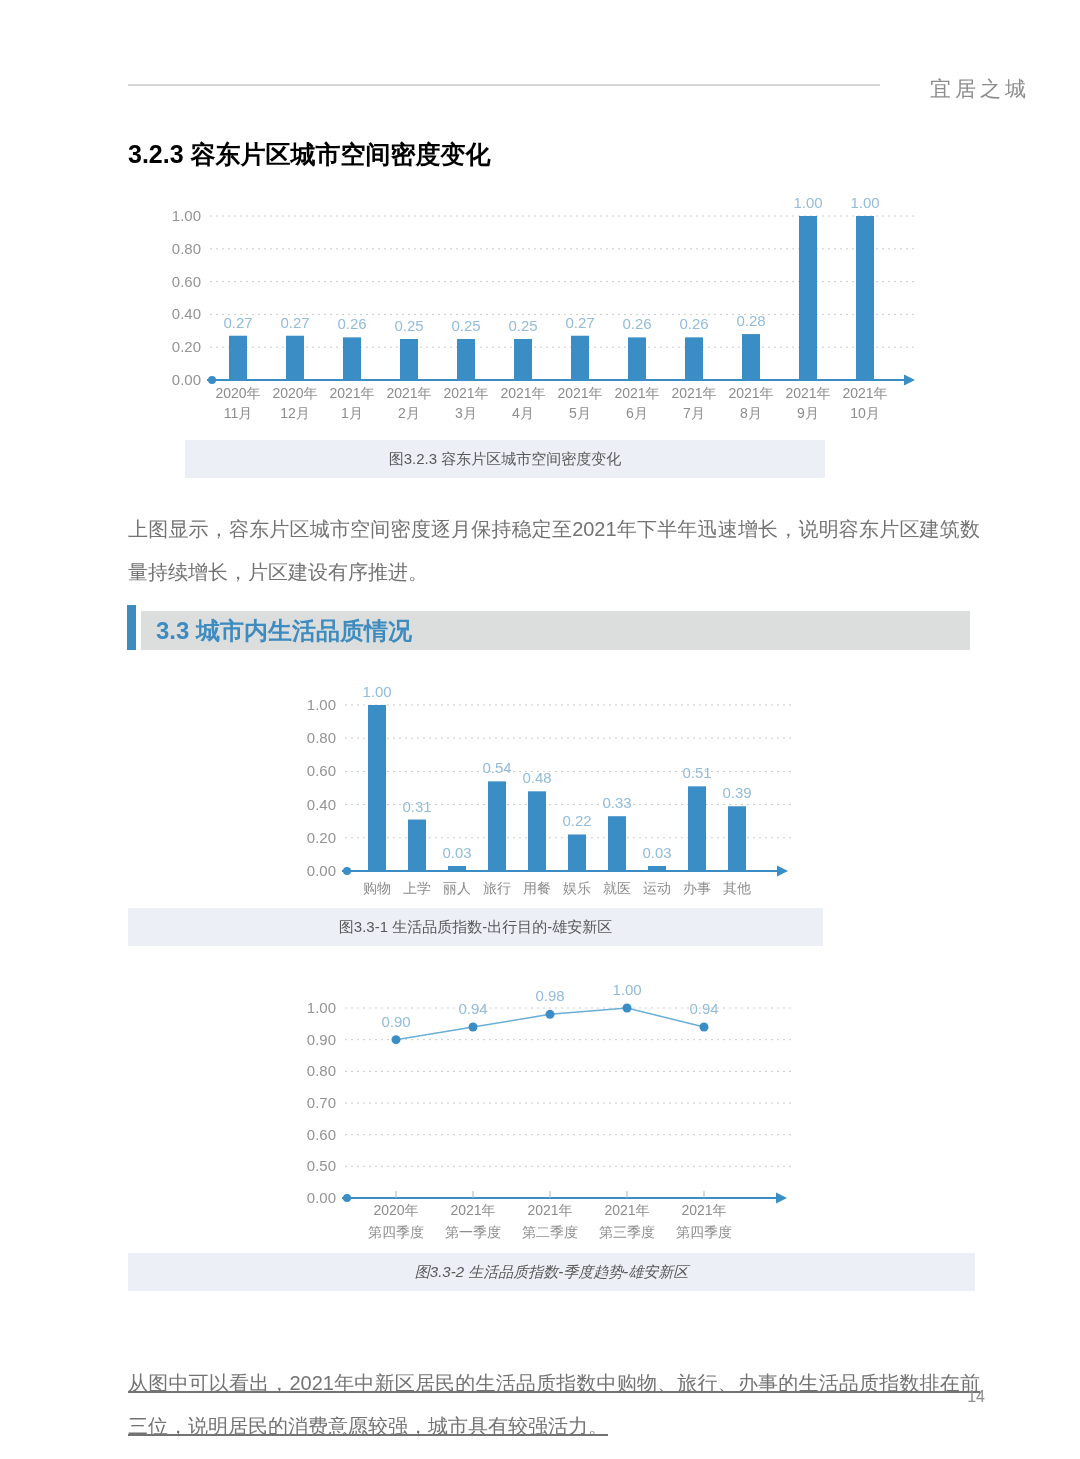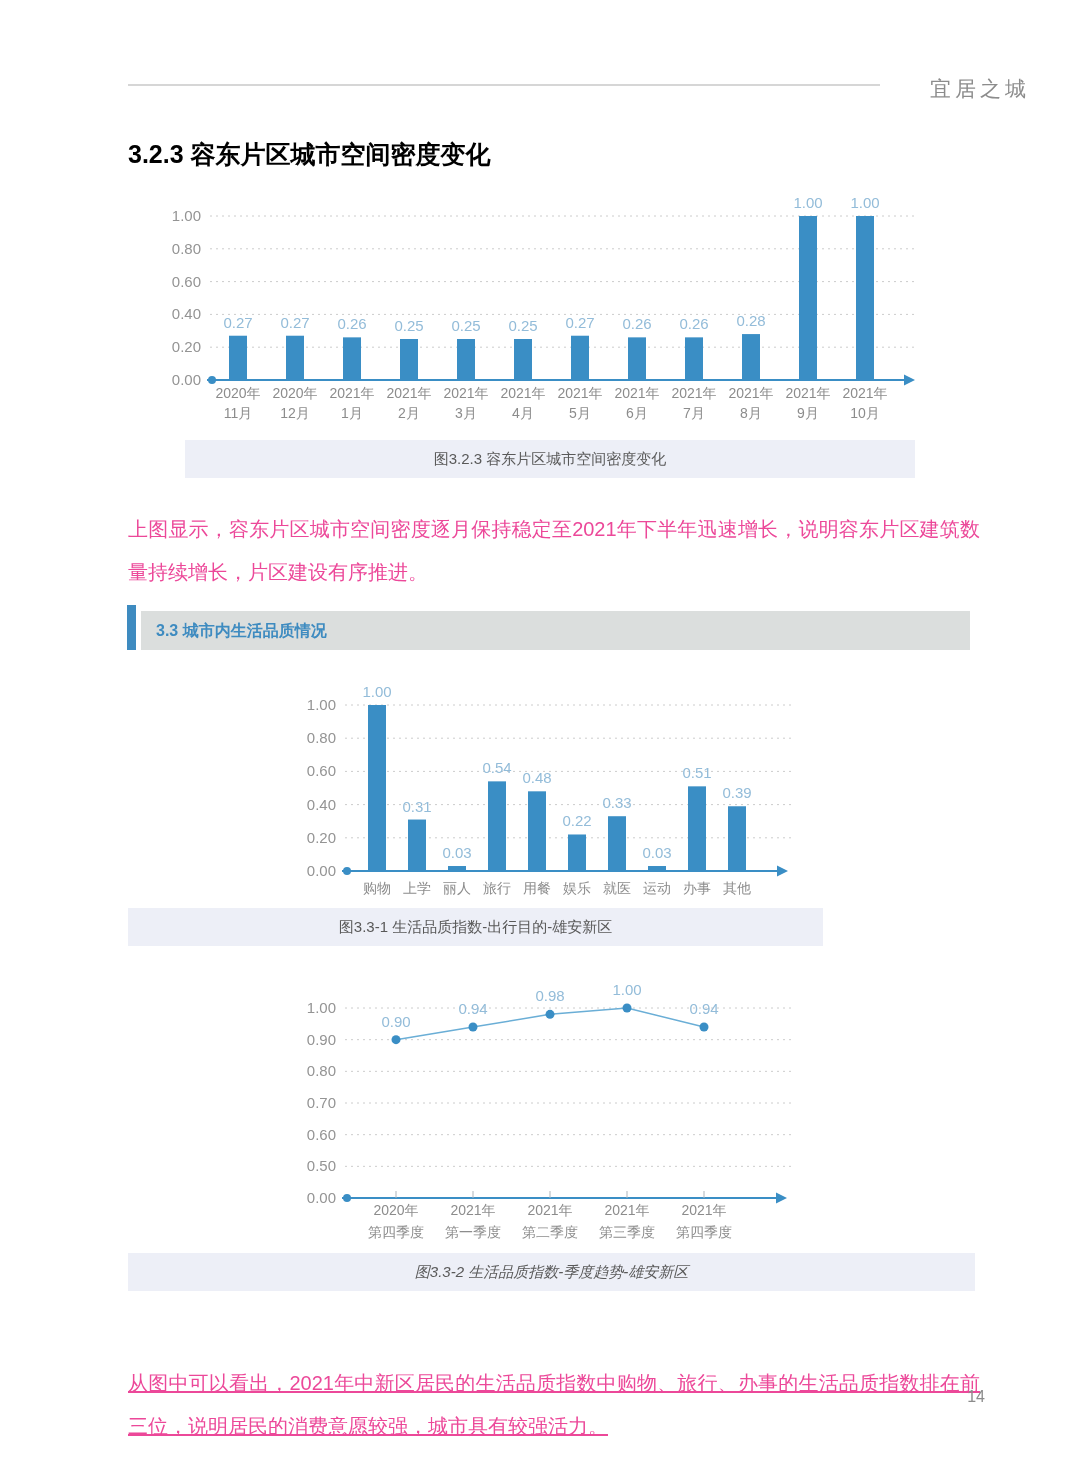--- a/index.html
+++ b/index.html
@@ -11,36 +11,36 @@
   .header-title{position:absolute;left:898px;top:75px;font-size:21px;color:#8c8c8c;letter-spacing:4px;margin-left:32px;}
   .h-323{position:absolute;left:128px;top:138px;font-size:25px;font-weight:bold;color:#000000;margin:0;}
   .chart{position:absolute;}
   .chart-1{left:165px;top:190px;width:760px;height:248px;}
   .chart-2{left:295px;top:680px;width:505px;height:235px;}
   .chart-3{left:300px;top:985px;width:500px;height:265px;}
   .caption{
     position:absolute;background:#edeff7;color:#595959;font-size:15px;
     text-align:center;line-height:38px;height:38px;
   }
-  .caption-1{left:185px;top:440px;width:730px;}
+  .caption-1{left:185px;top:440px;width:640px;}
   .caption-2{left:128px;top:908px;width:695px;}
   .caption-3{left:128px;top:1253px;width:847px;font-style:italic;}
   .para{
-    position:absolute;left:128px;width:852px;font-size:20px;color:#ec4899;
+    position:absolute;left:128px;width:852px;font-size:20px;color:#737373;
     line-height:43px;margin:0;text-align:justify;
   }
   .para-1{top:508px;}
   .para-2{top:1362px;text-decoration:underline;}
   .section-accent{position:absolute;left:127px;top:605px;width:9px;height:45px;background:#3e8bc0;}
   .section-band{
     position:absolute;left:141px;top:611px;width:829px;height:39px;background:#dbdedd;
   }
   .section-title{
     position:absolute;left:156px;top:611px;height:39px;line-height:40px;
-    font-size:16px;font-weight:bold;color:#3e8bc0;margin:0;
+    font-size:24px;font-weight:bold;color:#3e8bc0;margin:0;
   }
   .page-number{position:absolute;left:945px;top:1388px;width:40px;text-align:right;font-size:16px;color:#8c8c8c;}
 </style>
 </head>
 <body>
 
 <div class="page">
 
   <div class="header-rule"></div>
   <div class="header-title">宜居之城</div>

